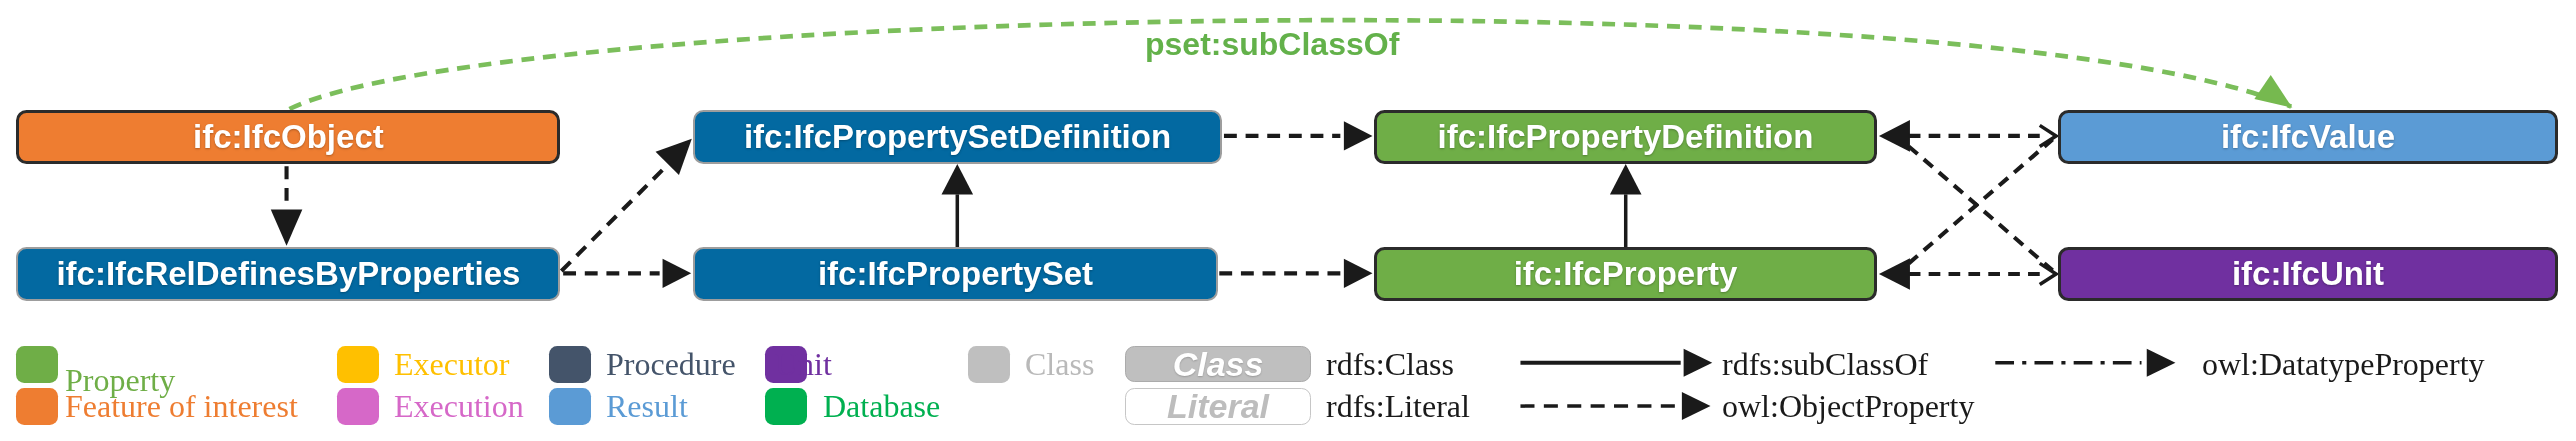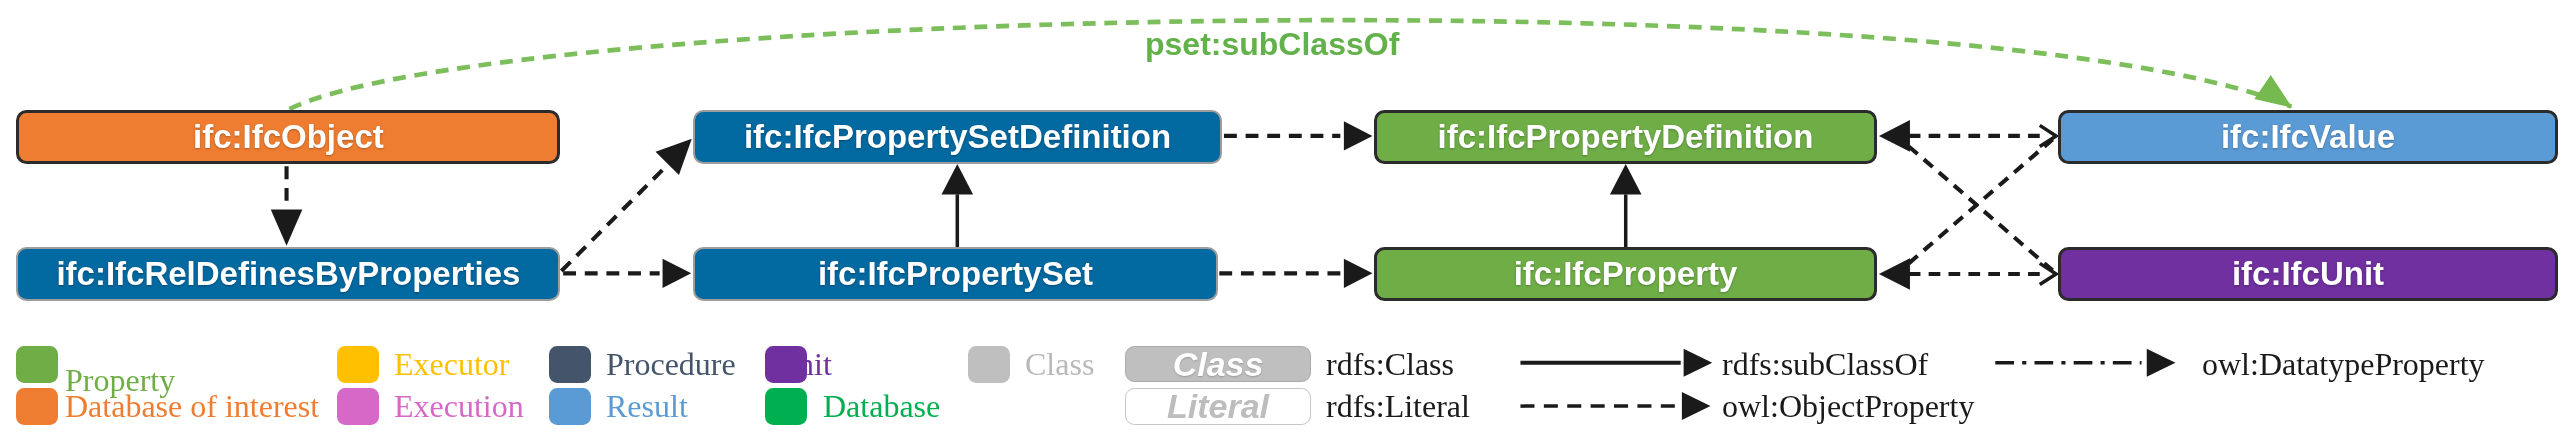--- a/index.html
+++ b/index.html
@@ -170,21 +170,21 @@
   <div class="swatch sw-procedure" style="left:549px;top:346px;"></div>
   <div class="leg-text t-procedure" style="left:606px;top:346px;">Procedure</div>
 
   <div class="swatch sw-unit" style="left:765px;top:346px;"></div>
   <div class="leg-text t-unit" style="left:775px;top:346px;">Unit</div>
 
   <div class="swatch sw-other" style="left:968px;top:346px;"></div>
   <div class="leg-text t-other" style="left:1025px;top:346px;">Class</div>
 
   <div class="swatch sw-feature" style="left:16.4px;top:388px;"></div>
-  <div class="leg-text t-feature" style="left:65px;top:388px;">Database of interest</div>
+  <div class="leg-text t-feature" style="left:65px;top:388px;">Feature of interest</div>
 
   <div class="swatch sw-execution" style="left:337px;top:388px;"></div>
   <div class="leg-text t-execution" style="left:394px;top:388px;">Execution</div>
 
   <div class="swatch sw-result" style="left:549px;top:388px;"></div>
   <div class="leg-text t-result" style="left:606px;top:388px;">Result</div>
 
   <div class="swatch sw-database" style="left:765px;top:388px;"></div>
   <div class="leg-text t-database" style="left:823px;top:388px;">Database</div>
 

